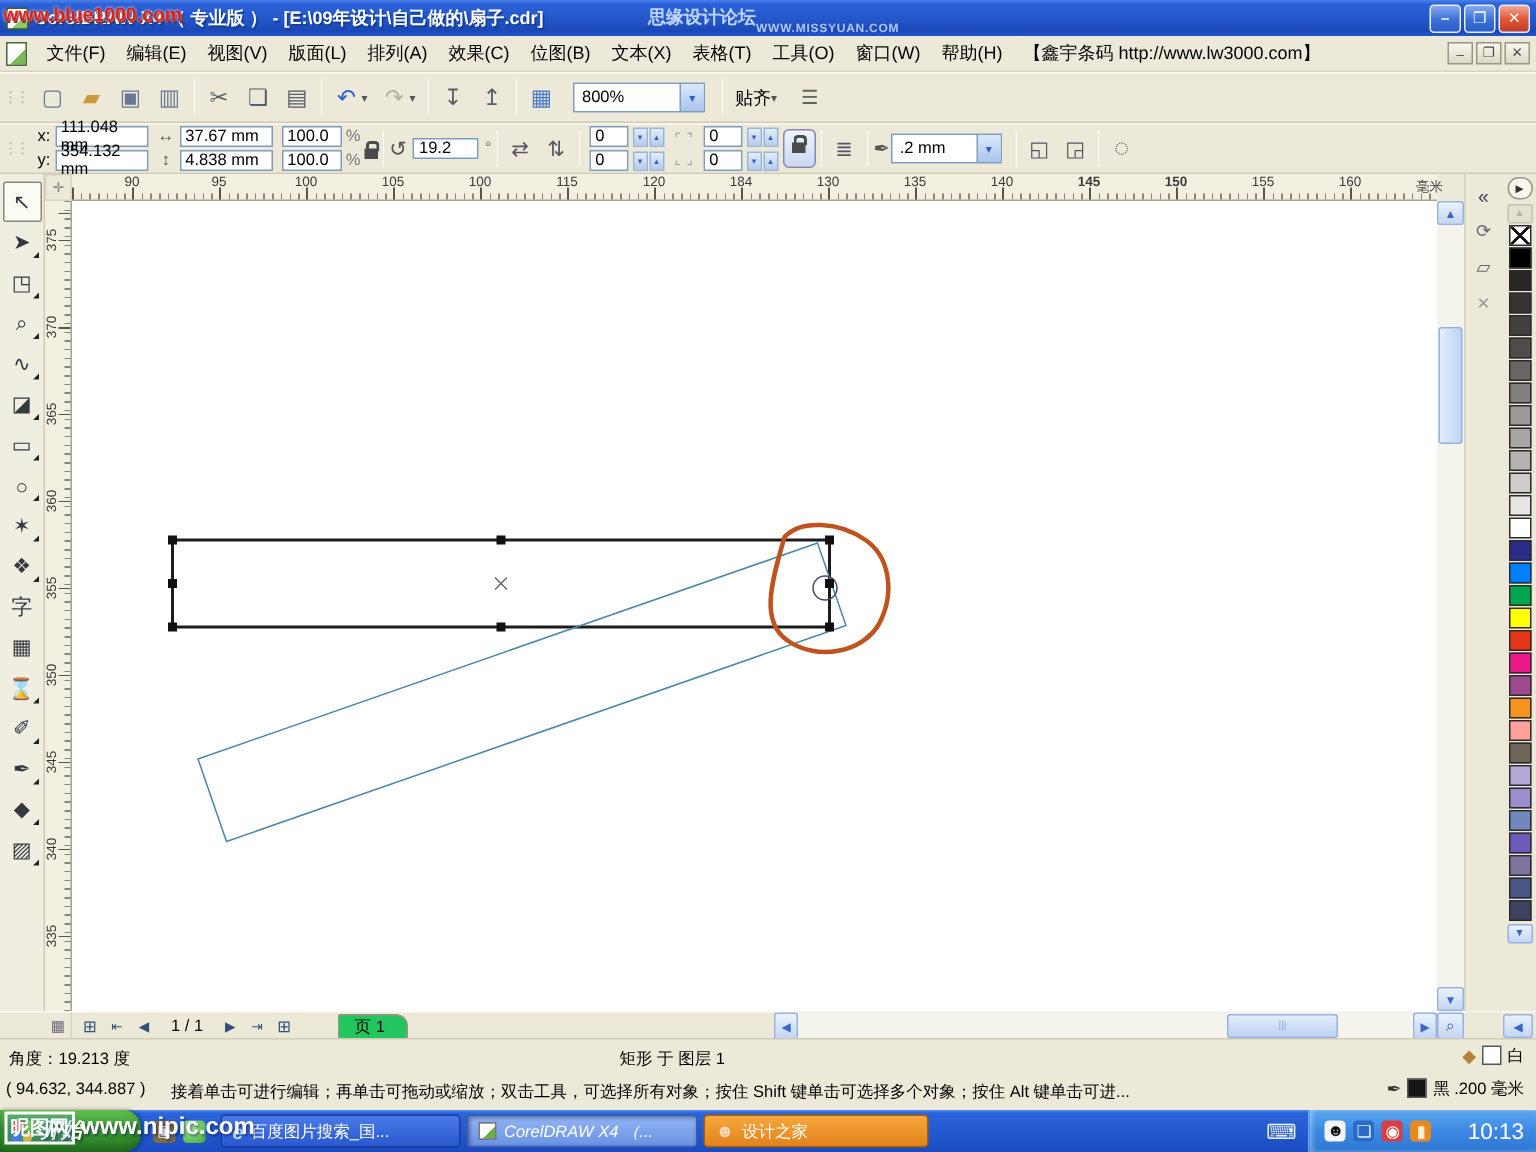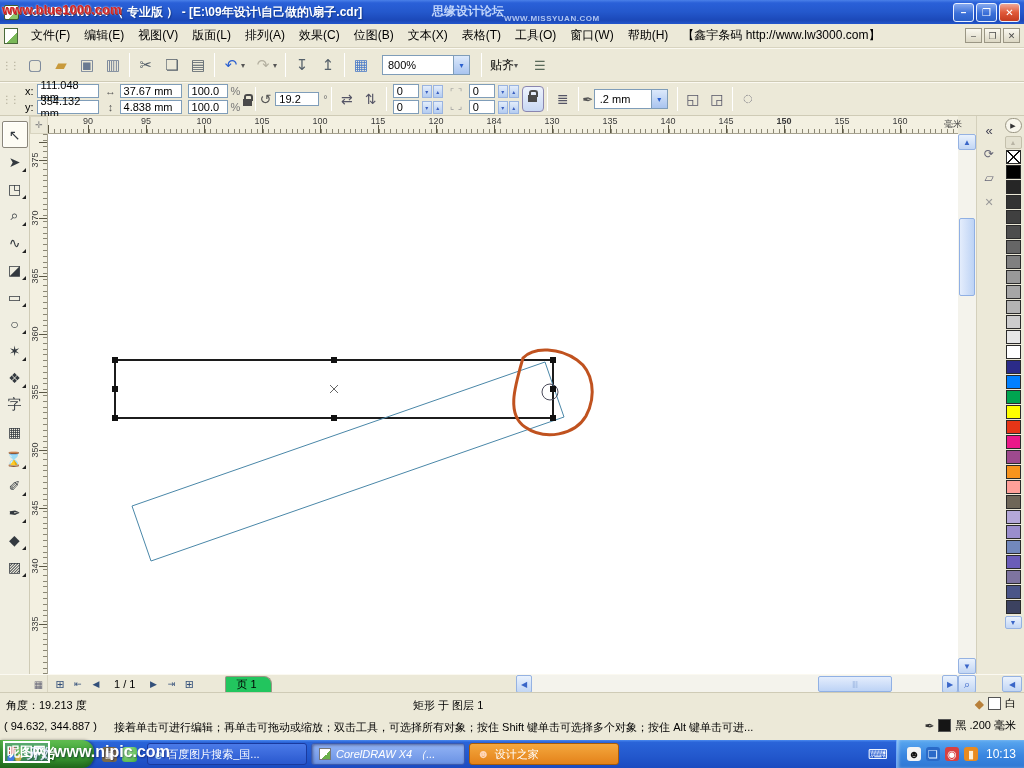--- a/index.html
+++ b/index.html
@@ -147,21 +147,21 @@
 .task-ie{width:160px;background:linear-gradient(180deg,#4a7ae8,#2a58ce);border:1px solid #1a3a9e;}
 .task-corel{width:154px;background:linear-gradient(180deg,#93b4f5,#6a92e4);border:1px solid #3a5ab0;box-shadow:inset 1px 1px 3px rgba(0,0,40,.45);font-style:italic;}
 .task-sjz{width:150px;background:linear-gradient(180deg,#f4a83e,#e4821a);border:1px solid #a85c08;}
 .ie-ic{font-weight:bold;font-style:italic;color:#bfe4ff;font-size:13px;}
 .corel-ic{width:12px;height:12px;background:linear-gradient(135deg,#fff 60%,#6ab04a 60%);border:1px solid #777;}
 .sjz-ic{color:#ffd6b8;font-size:12px;}
 #kb-icon{color:#eef4ff;font-size:14px;margin:0 8px 0 auto;}
 #tray{height:28px;display:flex;align-items:center;gap:5px;padding:0 8px 0 10px;border-left:1px solid #6aa8f8;
  background:linear-gradient(180deg,#5aa8f0,#3a86e0 55%,#2f78d4);box-shadow:inset 2px 0 3px rgba(255,255,255,.35);}
 .ti{width:14px;height:14px;display:flex;align-items:center;justify-content:center;font-size:11px;border-radius:3px;}
-#clock{color:#fff;font-size:12px;margin-left:3px;}
+#clock{color:#fff;font-size:15px;margin-left:19px;}
 #wm-nipic{position:absolute;left:3px;top:741px;display:flex;align-items:center;gap:4px;z-index:10;pointer-events:none;}
 #wm-nipic .box{border:2px solid #fff;color:#fff;font-weight:bold;font-size:13px;padding:0 2px;background:rgba(90,130,210,.25);}
 #wm-nipic .url{color:#fff;font-weight:bold;font-size:16px;text-shadow:1px 1px 2px rgba(0,0,60,.5);}
 </style>
 </head>
 <body>
 
 <div id="screen">
 
   <div id="titlebar">
@@ -362,21 +362,21 @@
       <span style="left: 98px;">95</span>
       <span style="left: 156px;">100</span>
       <span style="left: 214px;">105</span>
       <span style="left: 272px;">100</span>
       <span style="left: 330px;">115</span>
       <span style="left: 388px;">120</span>
       <span style="left: 446px;">184</span>
       <span style="left: 504px;">130</span>
       <span style="left: 562px;">135</span>
       <span style="left: 620px;">140</span>
-      <span style="left: 678px;">145</span>
+      <span style="left: 678px; font-weight: bold;">145</span>
       <span style="left: 736px; font-weight: bold;">150</span>
       <span style="left: 794px;">155</span>
       <span style="left: 852px;">160</span>
     </div>
   <div id="vruler">
     <div class="vticks"></div>
     <div class="vticks-major"></div>
   <span style="top: 26px;">375</span>
       <span style="top: 84px;">370</span>
       <span style="top: 142px;">365</span>

